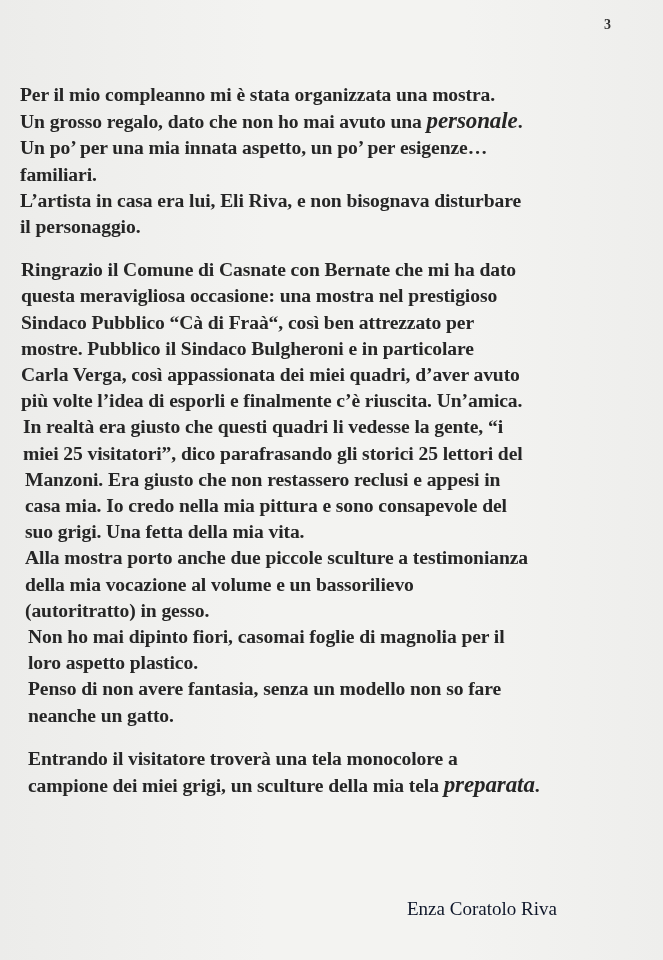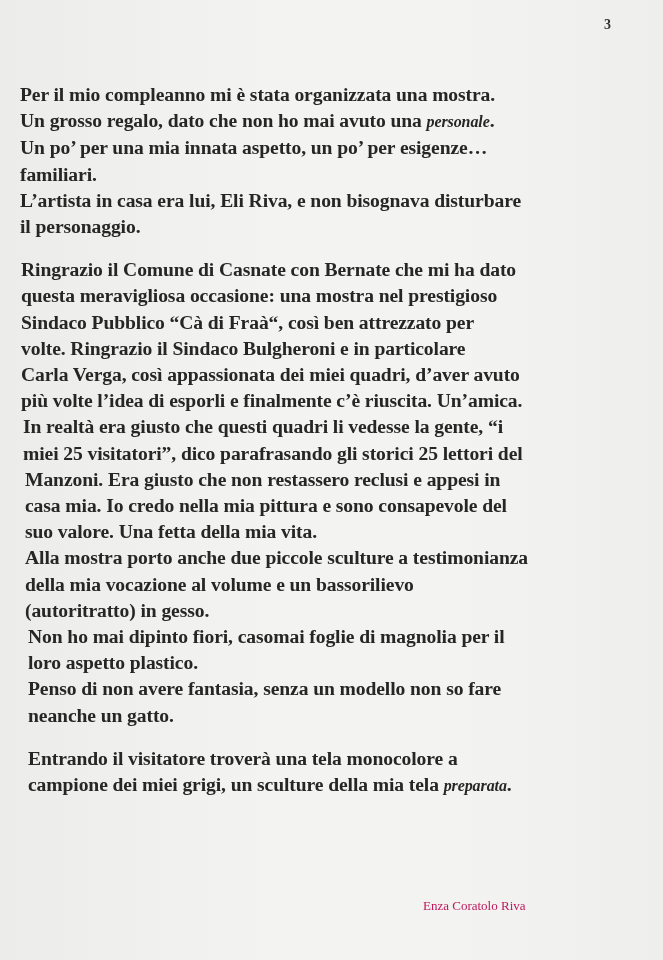--- a/index.html
+++ b/index.html
@@ -43,29 +43,29 @@
       display: block;
       white-space: nowrap;
       font-weight: bold;
     }
     .line.p2 { padding-left: 1px; }
     .line.p3 { padding-left: 3px; }
     .line.p4 { padding-left: 5px; }
     .line.p5 { padding-left: 8px; }
     em {
       font-style: italic;
-      font-size: 16px;
+      font-size: 23px;
       text-align: right;
     }
     .signature {
       position: absolute;
       top: 898px;
-      left: 423px;
-      font-size: 13px;
-      color: #be185d;
+      left: 407px;
+      font-size: 19px;
+      color: #0f172a;
     }
   </style>
 </head>
 <body>
 
 <div>
   <div class="page-number">3</div>
 
   <div class="body-text">
 
@@ -75,28 +75,28 @@
       <span class="line">Un po’ per una mia innata aspetto, un po’ per esigenze…</span>
       <span class="line">familiari.</span>
       <span class="line">L’artista in casa era lui, Eli Riva, e non bisognava disturbare</span>
       <span class="line">il personaggio.</span>
     </p>
 
     <p class="para">
       <span class="line p2">Ringrazio il Comune di Casnate con Bernate che mi ha dato</span>
       <span class="line p2">questa meravigliosa occasione: una mostra nel prestigioso</span>
       <span class="line p2">Sindaco Pubblico “Cà di Fraà“, così ben attrezzato per</span>
-      <span class="line p2">volte. Ringrazio il Sindaco Bulgheroni e in particolare</span>
+      <span class="line p2">mostre. Pubblico il Sindaco Bulgheroni e in particolare</span>
       <span class="line p2">Carla Verga, così appassionata dei miei quadri, d’aver avuto</span>
       <span class="line p2">più volte l’idea di esporli e finalmente c’è riuscita. Un’amica.</span>
       <span class="line p3">In realtà era giusto che questi quadri li vedesse la gente, “i</span>
       <span class="line p3">miei 25 visitatori”, dico parafrasando gli storici 25 lettori del</span>
       <span class="line p4">Manzoni. Era giusto che non restassero reclusi e appesi in</span>
       <span class="line p4">casa mia. Io credo nella mia pittura e sono consapevole del</span>
-      <span class="line p4">suo valore. Una fetta della mia vita.</span>
+      <span class="line p4">suo grigi. Una fetta della mia vita.</span>
       <span class="line p4">Alla mostra porto anche due piccole sculture a testimonianza</span>
       <span class="line p4">della mia vocazione al volume e un bassorilievo</span>
       <span class="line p4">(autoritratto) in gesso.</span>
       <span class="line p5">Non ho mai dipinto fiori, casomai foglie di magnolia per il</span>
       <span class="line p5">loro aspetto plastico.</span>
       <span class="line p5">Penso di non avere fantasia, senza un modello non so fare</span>
       <span class="line p5">neanche un gatto.</span>
     </p>
 
     <p class="para">

